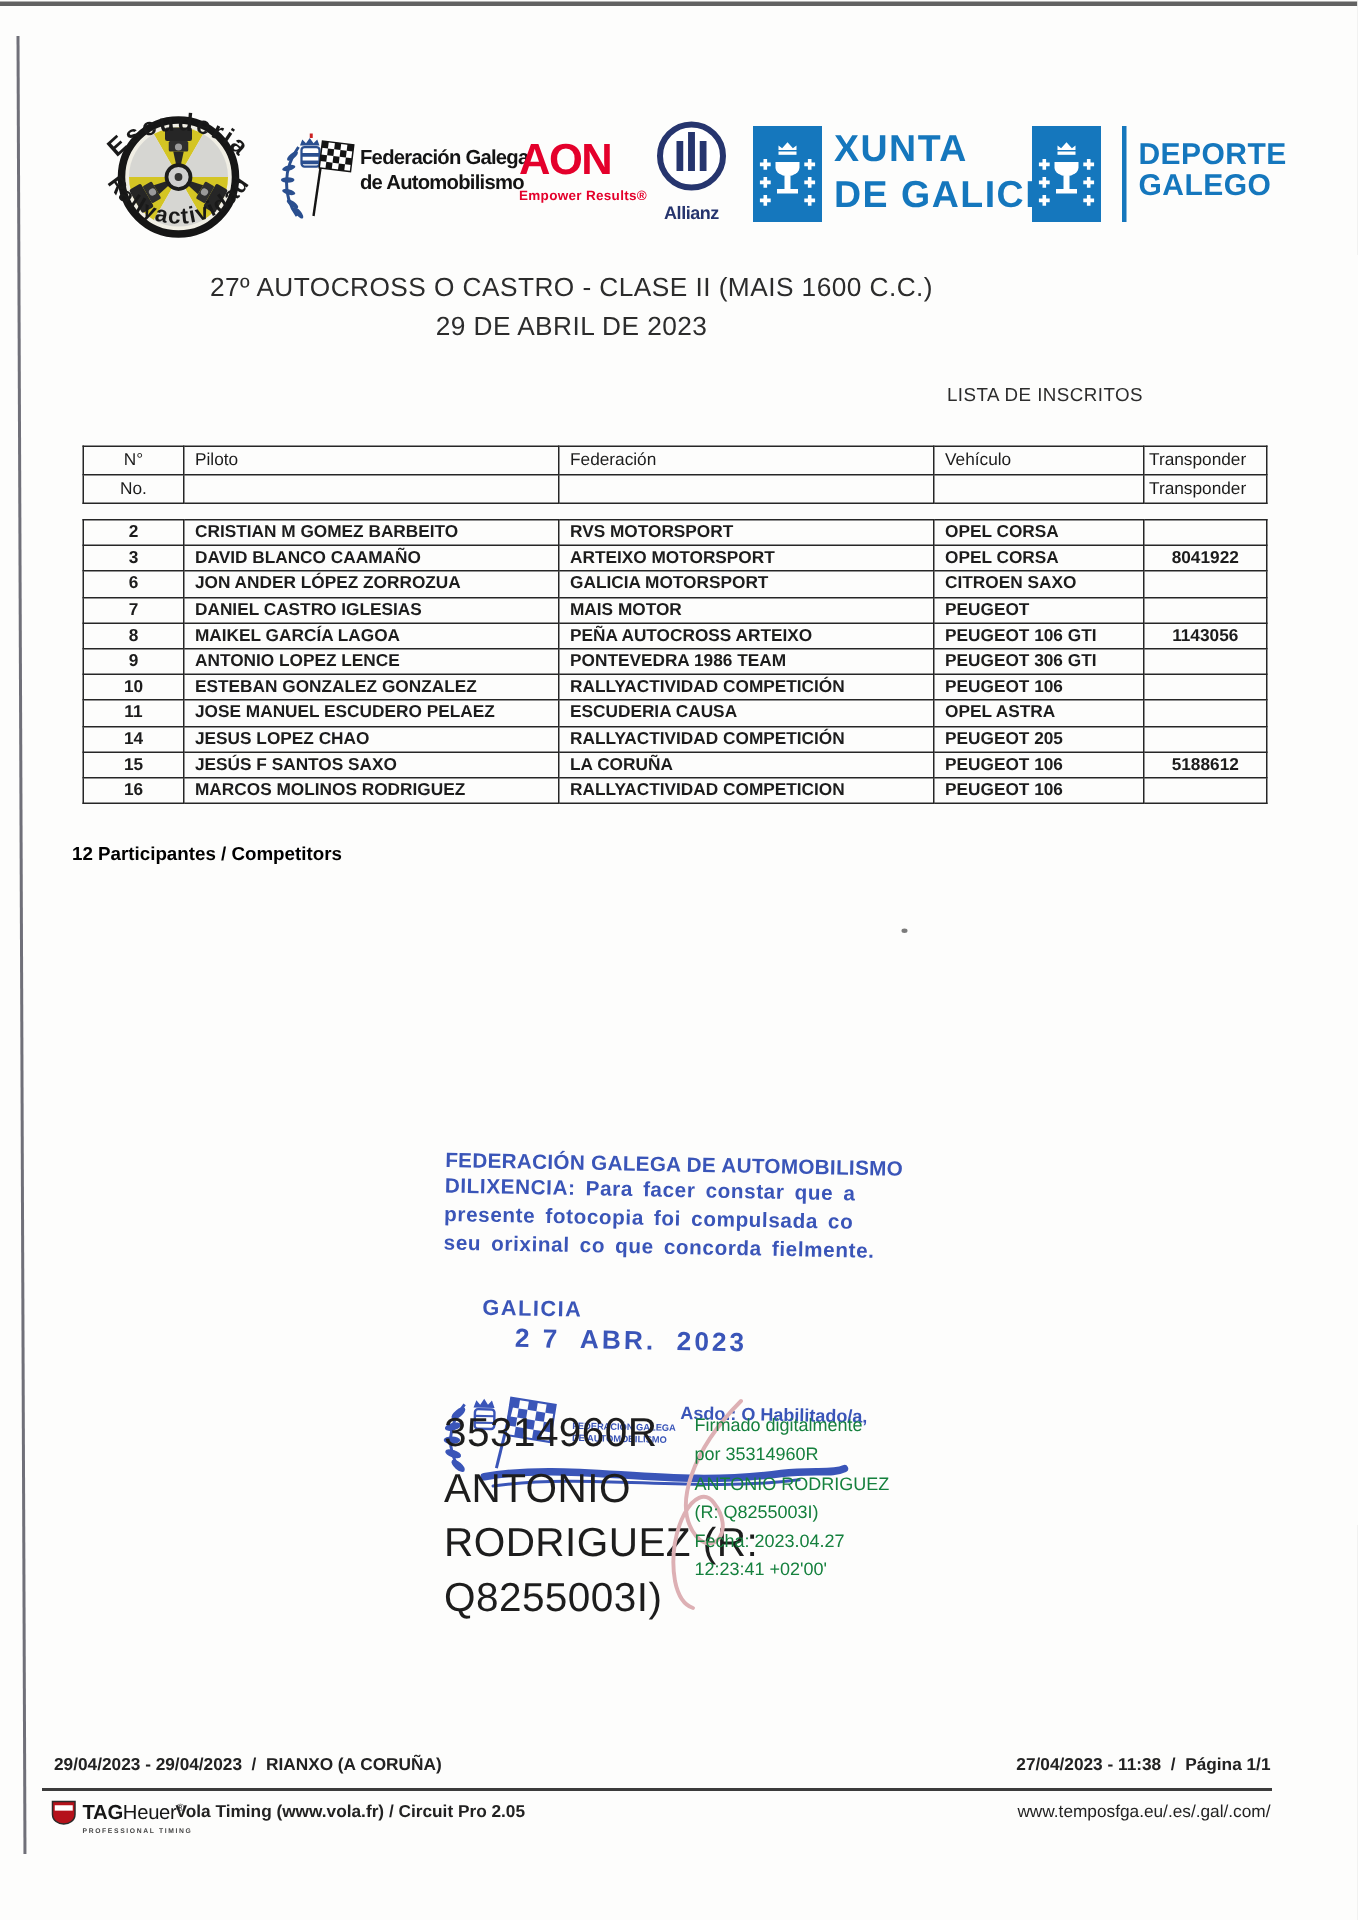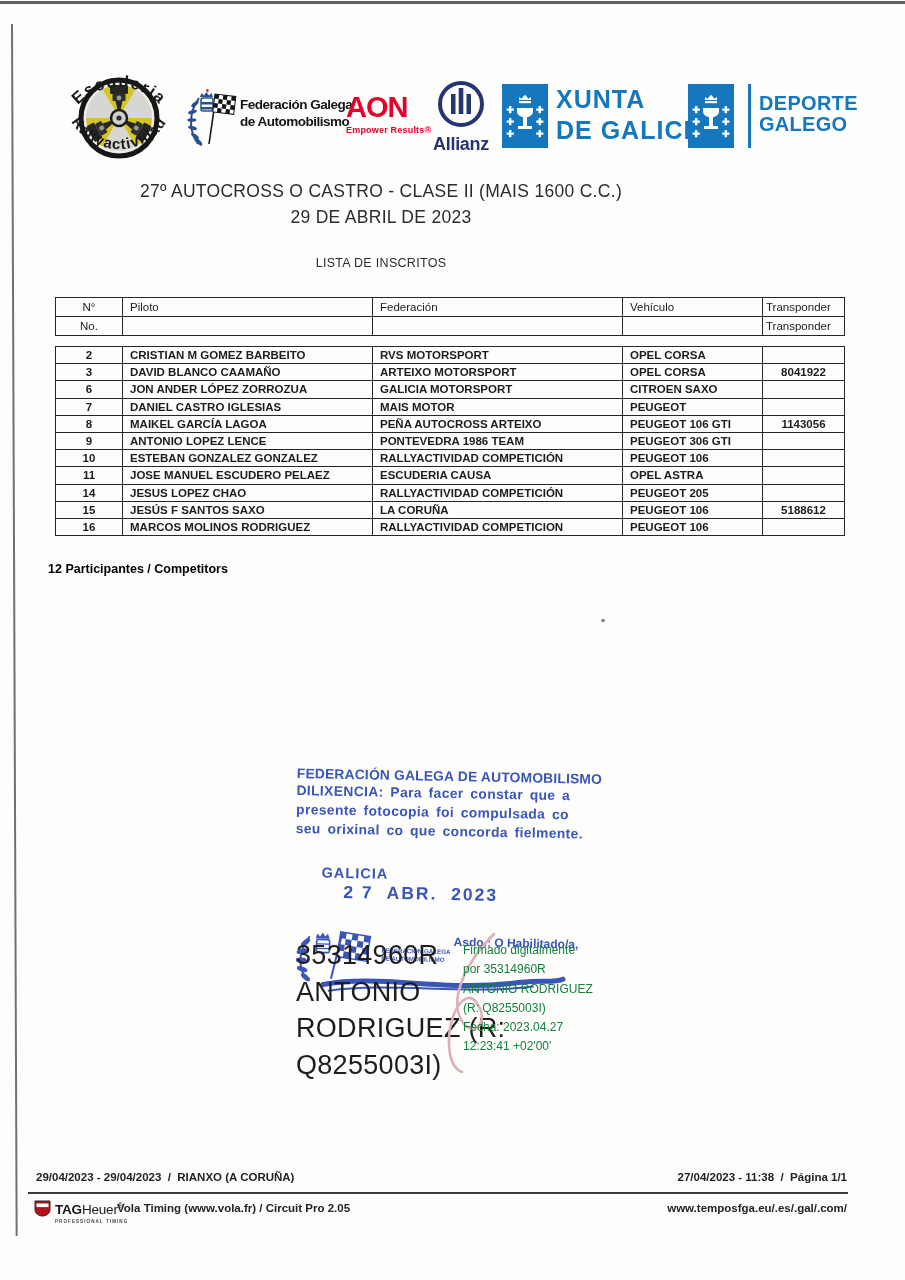--- a/index.html
+++ b/index.html
@@ -13,33 +13,33 @@
   .speck{left:601px;top:619px;width:4px;height:3px;background:#5a5a5a;border-radius:50%;opacity:.8;}
 
   
   .logo-esc{left:55px;top:46px;width:128px;height:126px;}
   .logo-fga{left:186px;top:88px;width:52px;height:60px;}
   .fga-text{left:240px;top:96px;font-size:13.5px;font-weight:bold;letter-spacing:-.5px;line-height:17px;color:#141414;}
   .aon{left:346px;top:92px;color:#e4002b;}
   .aon-name{font-size:29px;font-weight:800;letter-spacing:-1px;line-height:30px;}
   .aon-tag{font-size:9px;font-weight:bold;margin-top:3px;letter-spacing:.2px;}
   .allianz{left:428px;top:79px;width:66px;text-align:center;color:#26356e;}
-  .allianz-name{font-size:18px;font-weight:800;letter-spacing:-.3px;margin-top:1px;}
+  .allianz-name{font-size:12px;font-weight:800;letter-spacing:-.3px;margin-top:1px;}
   .xunta-emblem{left:502px;top:84px;width:46px;height:64px;}
   .xunta-text{left:556px;top:84px;color:#1577bd;font-weight:bold;font-size:25px;letter-spacing:1px;line-height:31px;}
   .dg-emblem{left:688px;top:84px;width:46px;height:64px;}
   .dg-divider{left:748px;top:84px;width:2.5px;height:64px;background:#1577bd;}
   .dg-text{left:759px;top:93px;color:#1577bd;font-weight:bold;font-size:20px;line-height:21px;letter-spacing:.3px;}
 
   
   .title{left:0;width:762px;text-align:center;color:#2c2c2c;letter-spacing:.3px;}
   .t1{top:181px;font-size:17.5px;}
   .t2{top:207px;font-size:17.5px;}
   .t3{top:235px;font-size:13.5px;}
-  .t4{top:256px;font-size:12.5px;}
+  .t4{top:256px;font-size:12.5px;text-align:right;}
 
   
   table{border-collapse:collapse;table-layout:fixed;}
   .htable{left:55px;top:297px;}
   .etable{left:55px;top:346px;}
   .htable td,.etable td{border:1.2px solid #262626;font-size:11.5px;overflow:hidden;white-space:nowrap;padding:0 0 0 7px;color:#1c1c1c;}
   .htable td{height:18px;}
   .etable td{height:16.2px;font-weight:bold;}
   td.c-num{text-align:center;padding:0;}
   td.c-trans{text-align:center;padding:0;}
@@ -65,21 +65,21 @@
   .f-l1{left:36px;top:1171px;font-size:11.5px;font-weight:700;white-space:pre;}
   .f-r1{right:58px;top:1171px;font-size:11.5px;font-weight:700;white-space:pre;text-align:right;}
   .f-rule{left:28px;top:1192px;width:820px;height:1.6px;background:#3c3c3c;}
   .tag{left:34px;top:1200px;display:flex;align-items:flex-start;gap:4px;}
   .tag-texts{line-height:12px;}
   .tag-brand{font-size:13.5px;color:#161616;letter-spacing:-.2px;}
   .tag-brand b{font-weight:800;}
   .tag-reg{font-size:7px;vertical-align:super;}
   .tag-sub{font-size:4.5px;letter-spacing:1.1px;color:#444;font-weight:700;}
   .f-vola{left:106px;top:1202px;font-size:11.5px;font-weight:700;padding-left:11px;}
-  .f-r2{right:58px;top:1202px;font-size:11.5px;font-weight:700;}
+  .f-r2{right:58px;top:1202px;font-size:11.5px;font-weight:400;}
 </style>
 </head>
 <body>
 
 <div class="page">
 
   <div class="abs scan-top"></div>
   <div class="abs scan-left"></div>
   <div class="abs speck"></div>
 

